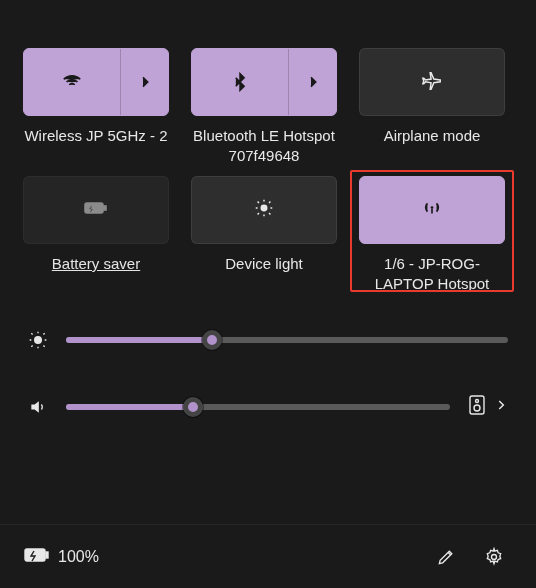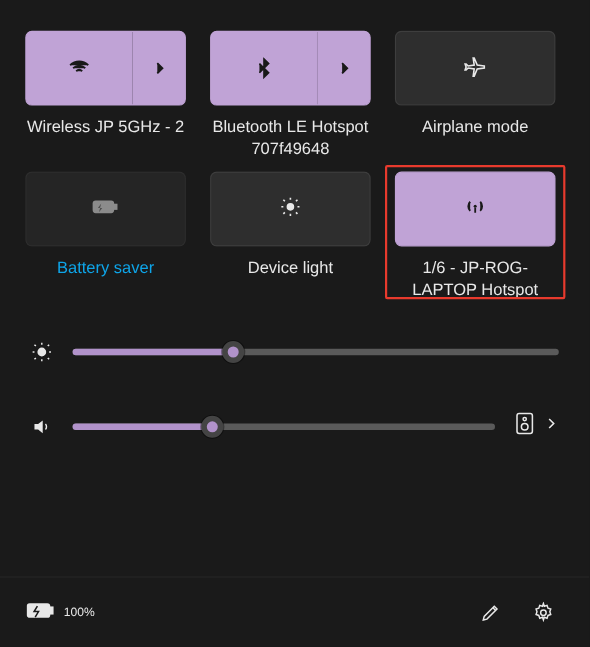--- a/index.html
+++ b/index.html
@@ -17,20 +17,21 @@
     display: flex;
     flex-direction: column;
     padding: 0;
   }
   .tiles-area {
     padding: 28px 28px 0 20px;
     display: grid;
     grid-template-columns: repeat(3, 1fr);
     column-gap: 16px;
     row-gap: 6px;
+    margin-top: 20px;
   }
   .tile-cell {
     display: flex;
     flex-direction: column;
     align-items: center;
     position: relative;
   }
   .tile-btn {
     width: 146px;
     height: 68px;
@@ -76,21 +77,21 @@
   .tile-btn.active svg { stroke: #1a1a1a; fill: #1a1a1a; }
   .tile-btn.inactive svg, .tile-btn.disabled svg { stroke: #e8e8e8; fill: #e8e8e8; }
   .label {
     margin-top: 10px;
     font-size: 15px;
     text-align: center;
     line-height: 1.35;
     min-height: 44px;
     padding: 0 2px;
   }
-  .label.disabled { color: #0ea5e9; }
+  .label.disabled { color: #e5e5e5; text-decoration: underline; }
   .highlight-box {
     position: absolute;
     border: 2px solid #e83a2d;
     border-radius: 2px;
     pointer-events: none;
     top: -6px;
     left: -6px;
     right: -6px;
     bottom: 6px;
   }
@@ -154,21 +155,21 @@
     border-top: 1px solid rgba(255,255,255,0.06);
     display: flex;
     align-items: center;
     padding: 0 24px;
     gap: 12px;
   }
   .battery-status {
     display: flex;
     align-items: center;
     gap: 8px;
-    font-size: 11px;
+    font-size: 16px;
   }
   .footer-spacer { flex: 1; }
   .footer-btn {
     width: 36px;
     height: 36px;
     display: flex;
     align-items: center;
     justify-content: center;
     cursor: pointer;
     border-radius: 4px;

